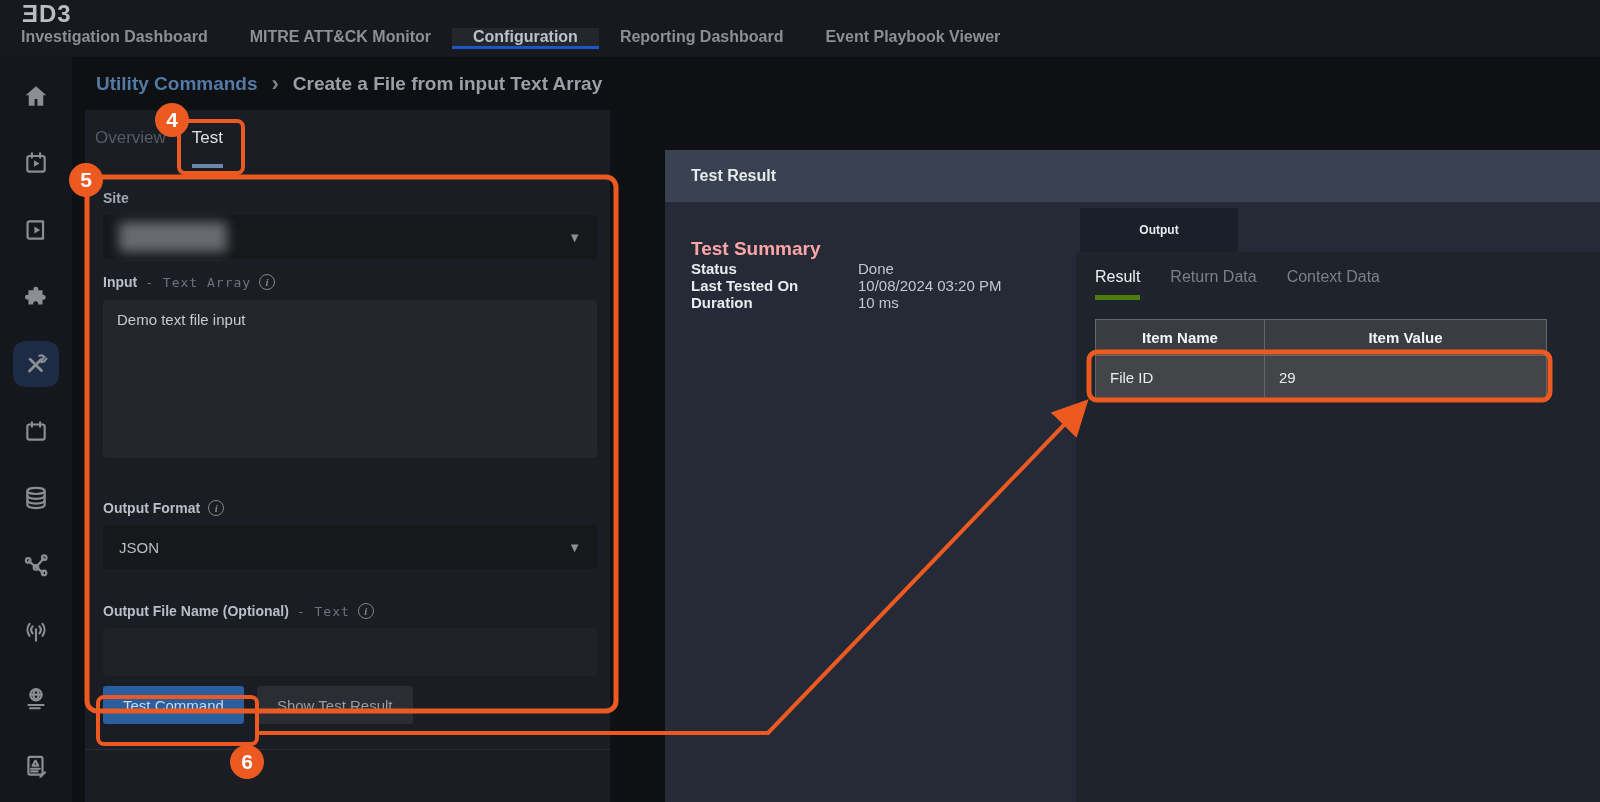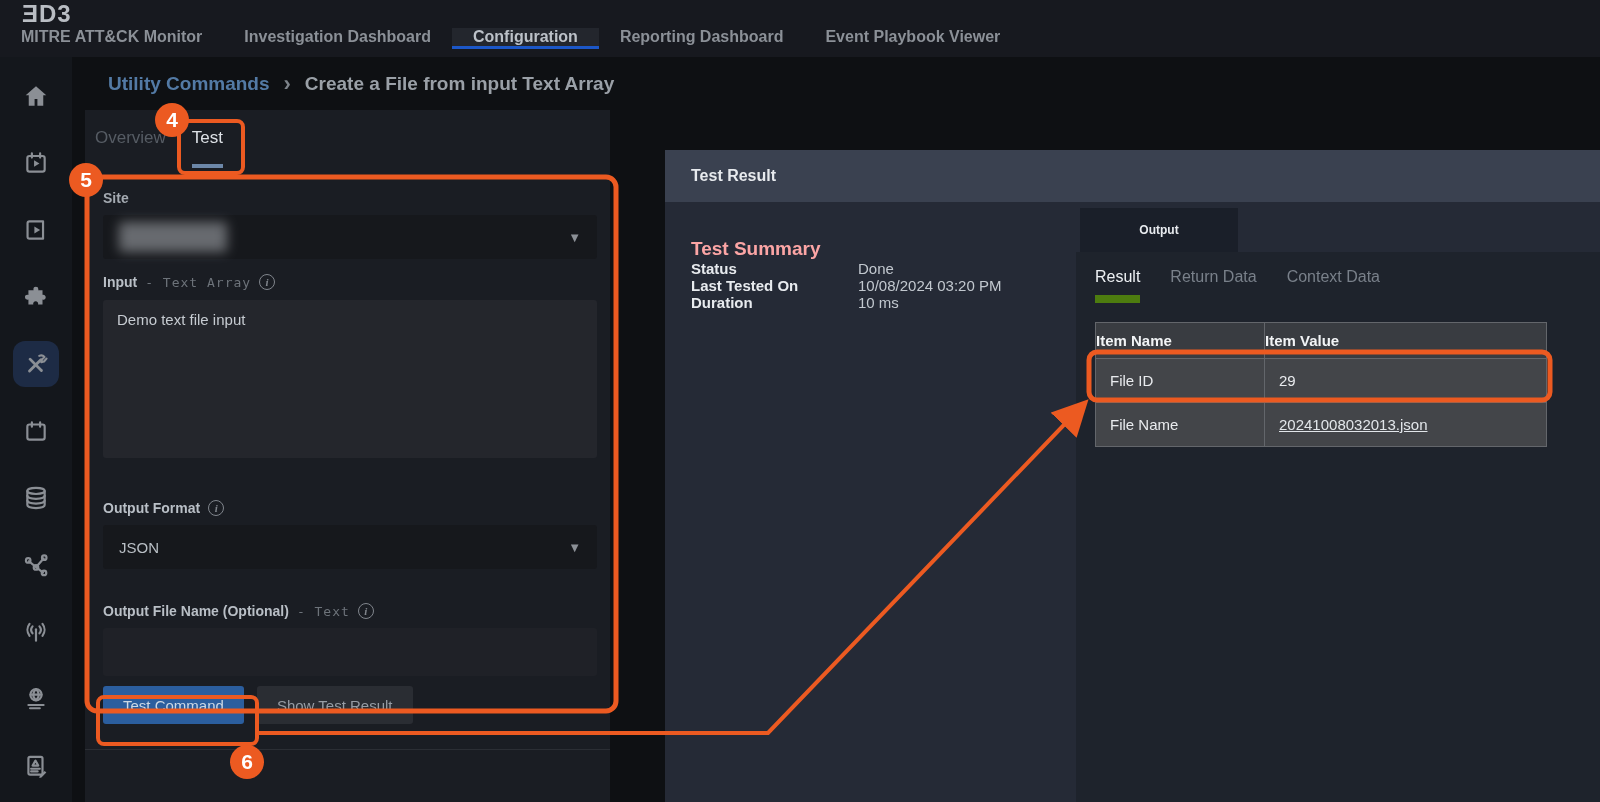--- a/index.html
+++ b/index.html
@@ -22,21 +22,21 @@
              display:flex; flex-direction:column; align-items:center; padding-top:16px; z-index:2; }
   .side-item { width:46px; height:46px; display:flex; align-items:center; justify-content:center;
                margin-bottom:21px; border-radius:12px; cursor:pointer; flex:0 0 auto; }
   .side-item svg { width:26px; height:26px; }
   .side-item.active { background:#1d2b45; }
   .ic-stroke { stroke:#8b8f95; stroke-width:2; fill:none; stroke-linecap:round; stroke-linejoin:round; }
   .ic-fill { fill:#8b8f95; }
 
   
   .breadcrumb { position:absolute; left:96px; top:57px; height:54px; display:flex;
-                align-items:center; gap:14px; font-size:19px; font-weight:bold; z-index:1;margin-left:12px; }
+                align-items:center; gap:14px; font-size:19px; font-weight:bold; z-index:1; }
   .breadcrumb a { color:#537aa5; text-decoration:none; cursor:pointer; }
   .crumb-sep { color:#7d838a; font-size:22px; font-weight:bold; }
   .crumb-current { color:#9aa0a7; }
 
   
   .left-panel { position:absolute; left:85px; top:110px; width:525px; height:692px;
                 background:#1a1d23; z-index:1; }
   .tabs { display:flex; gap:26px; padding:18px 0 0 10px; height:58px; }
   .tab { font-size:17px; color:#565c64; padding-bottom:8px; cursor:pointer; }
   .tab.active { color:#dde1e6; border-bottom:4px solid #6c87a8; }
@@ -77,24 +77,24 @@
   .summary h2 { font-size:19px; font-weight:bold; color:#fca5a5; }
   .srow { display:flex; font-size:15px; }
   .srow .sl { width:167px; font-weight:bold; color:#e8ebef; }
   .srow .sv { color:#c2c8cf; }
   .output-col { position:absolute; left:411px; top:50px; width:524px; height:550px; background:#1e232c; }
   .output-tab { position:absolute; left:415px; top:6px; width:158px; height:44px; background:#1a1f29;
                 display:flex; align-items:center; justify-content:center; font-size:12px;
                 font-weight:bold; color:#e8ebef; cursor:pointer; }
   .result-tabs { display:flex; gap:30px; padding:16px 0 0 19px; }
   .rtab { font-size:16px; color:#79808a; padding-bottom:9px; cursor:pointer; }
-  .rtab.active { color:#eef1f4; border-bottom:8px solid #4d7c0f; }
+  .rtab.active { color:#eef1f4; border-bottom:5px solid #4d7c0f; }
   .rtable { margin:19px 0 0 19px; width:452px; border:1px solid #63666b; border-collapse:collapse;
             font-size:15px; }
-  .rtable th { background:#393c41; color:#f2f4f6; font-weight:bold; text-align:left;
+  .rtable th { background:#393c41; color:#f2f4f6; font-weight:bold; text-align:center;
                border:1px solid #63666b; height:36px; }
   .rtable td { background:#434549; color:#e9ebee; border:1px solid #63666b; height:44px;
                padding-left:14px; text-align:left; }
   .rtable th:first-child, .rtable td:first-child { width:169px; }
   .file-link { color:#e2e6ea; text-decoration:underline; cursor:pointer; }
 
   
   .overlay { position:absolute; left:0; top:0; width:1600px; height:802px; z-index:10;
              pointer-events:none; }
   .ann { fill:none; stroke:#ec5a21; stroke-width:4; }
@@ -105,22 +105,22 @@
                font-family:"Liberation Sans", sans-serif; }
 </style>
 </head>
 <body>
 
 <div class="screen">
 
   <header class="topnav">
     <div class="logo">ƎD3</div>
     <nav class="navitems">
+      <div class="navitem">Investigation Dashboard</div>
       <div class="navitem">MITRE ATT&amp;CK Monitor</div>
-      <div class="navitem">Investigation Dashboard</div>
       <div class="navitem active">Configuration</div>
       <div class="navitem">Reporting Dashboard</div>
       <div class="navitem">Event Playbook Viewer</div>
     </nav>
   </header>
 
   <aside class="sidebar">
     <div class="side-item">
       <svg viewBox="0 0 24 24">
           <path class="ic-fill" d="M12 3 2.5 11.2h2.8V21h5.4v-6.2h2.6V21h5.4v-9.8h2.8z"></path>
@@ -289,24 +289,20 @@
           <thead>
             <tr>
               <th>Item Name</th>
               <th>Item Value</th>
             </tr>
           </thead>
           <tbody>
             <tr>
               <td>File ID</td>
               <td>29</td>
-            </tr>
-            <tr>
-              <td>File Name</td>
-              <td><a class="file-link">20241008032013.json</a></td>
             </tr>
           </tbody>
         </table>
       </div>
 
     </div>
   </section>
 
   <svg class="overlay" viewBox="0 0 1600 802">
     <defs>

